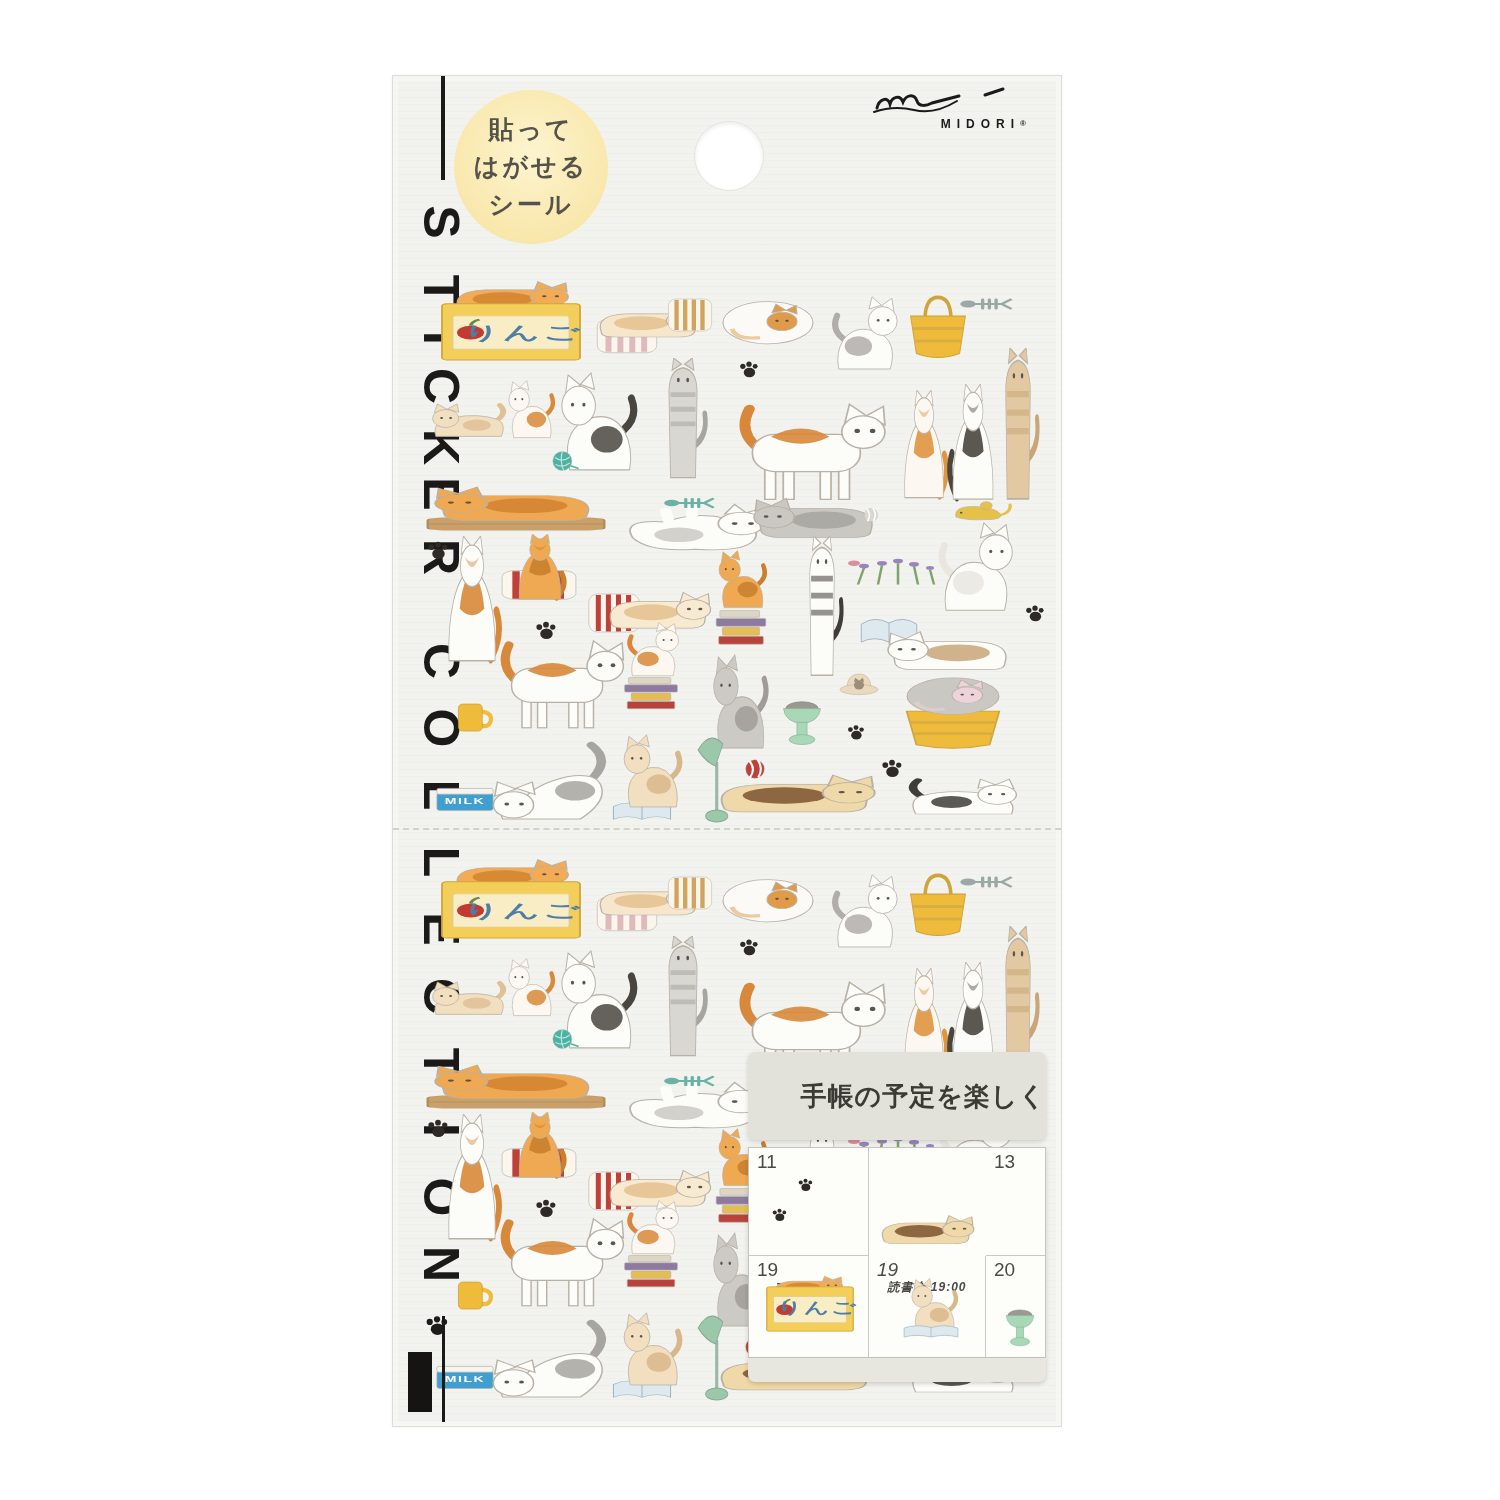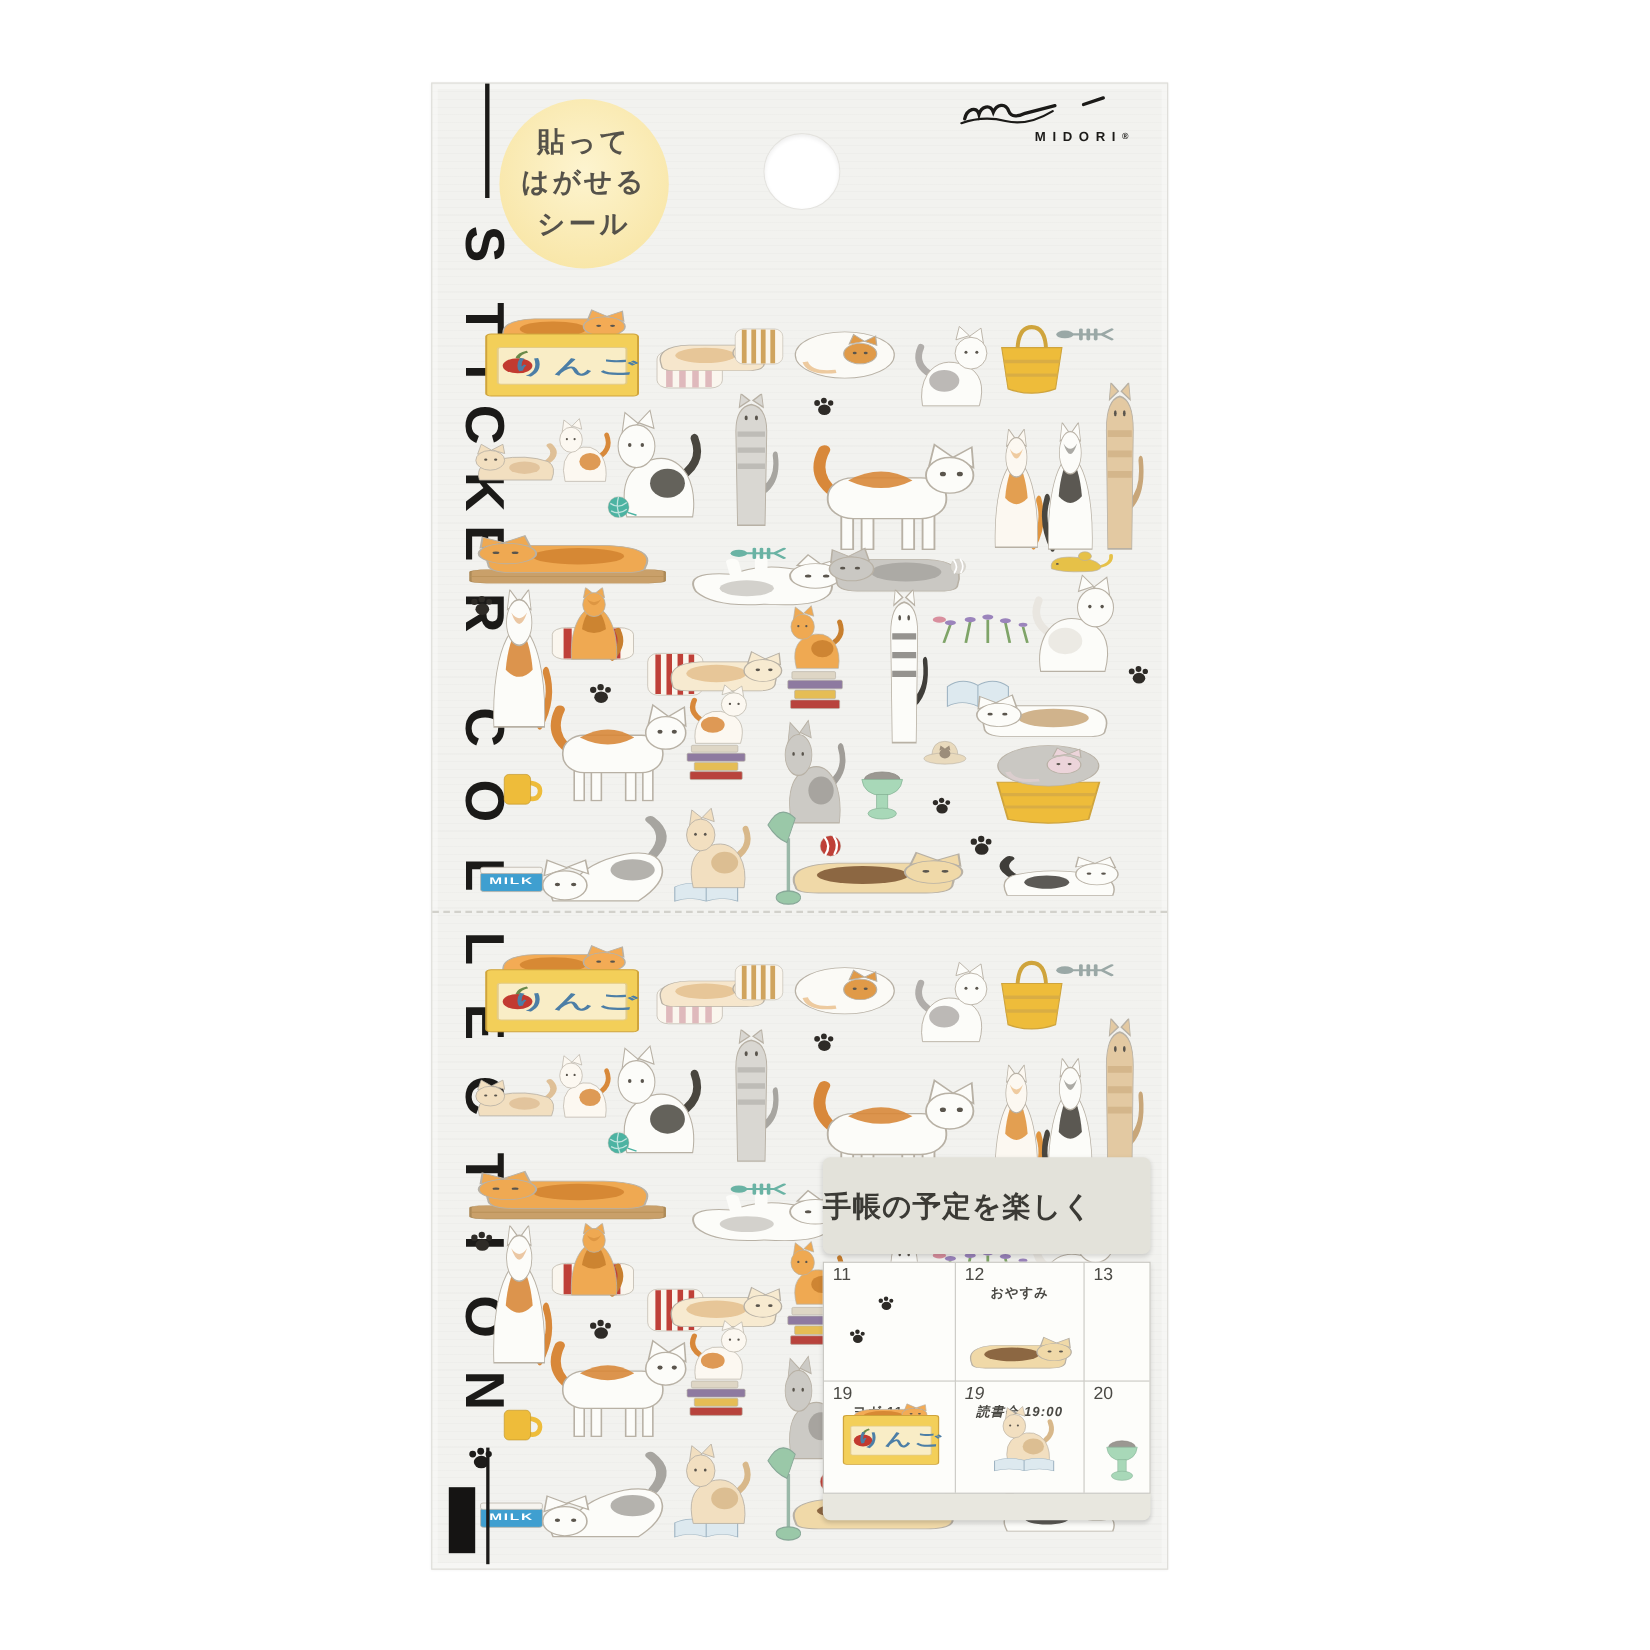--- a/index.html
+++ b/index.html
@@ -33,28 +33,28 @@
   #vtitle{position:absolute;inset:0;}
   .vletter{position:absolute;left:441px;transform:translate(-50%,-50%) rotate(90deg);
     font-size:50px;font-weight:600;color:#1b1a18;line-height:1;}
 
   #stickers{position:absolute;inset:0;}
   .stk{position:absolute;overflow:visible;pointer-events:none;}
   .stk text{font-family:"Liberation Sans",sans-serif;font-weight:bold;text-anchor:middle;letter-spacing:2px;}
 
   .sample-info{position:absolute;left:748px;top:1052px;width:298px;height:88px;border-radius:7px;
     background:#e3e2da;box-shadow:0 2px 5px rgba(0,0,0,.14);
-    display:flex;flex-direction:column;align-items:flex-start;justify-content:center;
+    display:flex;flex-direction:column;align-items:flex-end;justify-content:center;
     color:#3b3a35;font-size:26px;font-weight:bold;line-height:1.55;letter-spacing:1px;}
   .calendar{position:absolute;left:748px;top:1147px;width:298px;height:211px;
     background:#fdfdfa;border:1px solid #c5c4be;box-sizing:border-box;overflow:hidden;
     box-shadow:0 2px 5px rgba(0,0,0,.14);}
   .cell{position:absolute;box-sizing:border-box;border-right:1px solid #c9c8c2;border-bottom:1px solid #c9c8c2;
     padding:3px 0 0 8px;}
-  .cell .num{font-size:16px;color:#4b4a45;}
+  .cell .num{font-size:19px;color:#4b4a45;}
   .cell .note{text-align:center;font-size:12px;font-weight:bold;color:#4a4944;margin:-2px 0 0 -8px;letter-spacing:1px;}
   .cal-bar{position:absolute;left:748px;top:1358px;width:298px;height:24px;background:#e8e7df;
     border-radius:0 0 7px 7px;box-shadow:0 2px 4px rgba(0,0,0,.16);}
   .hidden-defs{position:absolute;width:0;height:0;}
 </style>
 </head>
 <body>
 
 <div class="page">
 
@@ -469,24 +469,20 @@
       </svg>
     </div>
 
   <div class="sample-info">
     <div>手帳の予定を楽しく</div>
   </div>
   <div id="cal" class="calendar">
       <div class="cell" style="left: 0px; top: 0px; width: 120px; height: 108px;">
         <div class="num">11</div>
       </div>
-      <div class="cell" style="left: 120px; top: 0px; width: 117px; height: 108px;">
-        <div class="num">12</div>
-        <div class="note">おやすみ</div>
-      </div>
       <div class="cell" style="left: 237px; top: 0px; width: 61px; height: 108px;">
         <div class="num">13</div>
       </div>
       <div class="cell" style="left: 0px; top: 108px; width: 120px; height: 103px;">
         <div class="num">19</div>
         <div class="note">ヨガ 11:00</div>
       </div>
       <div class="cell" style="left: 120px; top: 108px; width: 117px; height: 103px; font-style: italic;">
         <div class="num">19</div>
         <div class="note">読書会 19:00</div>

